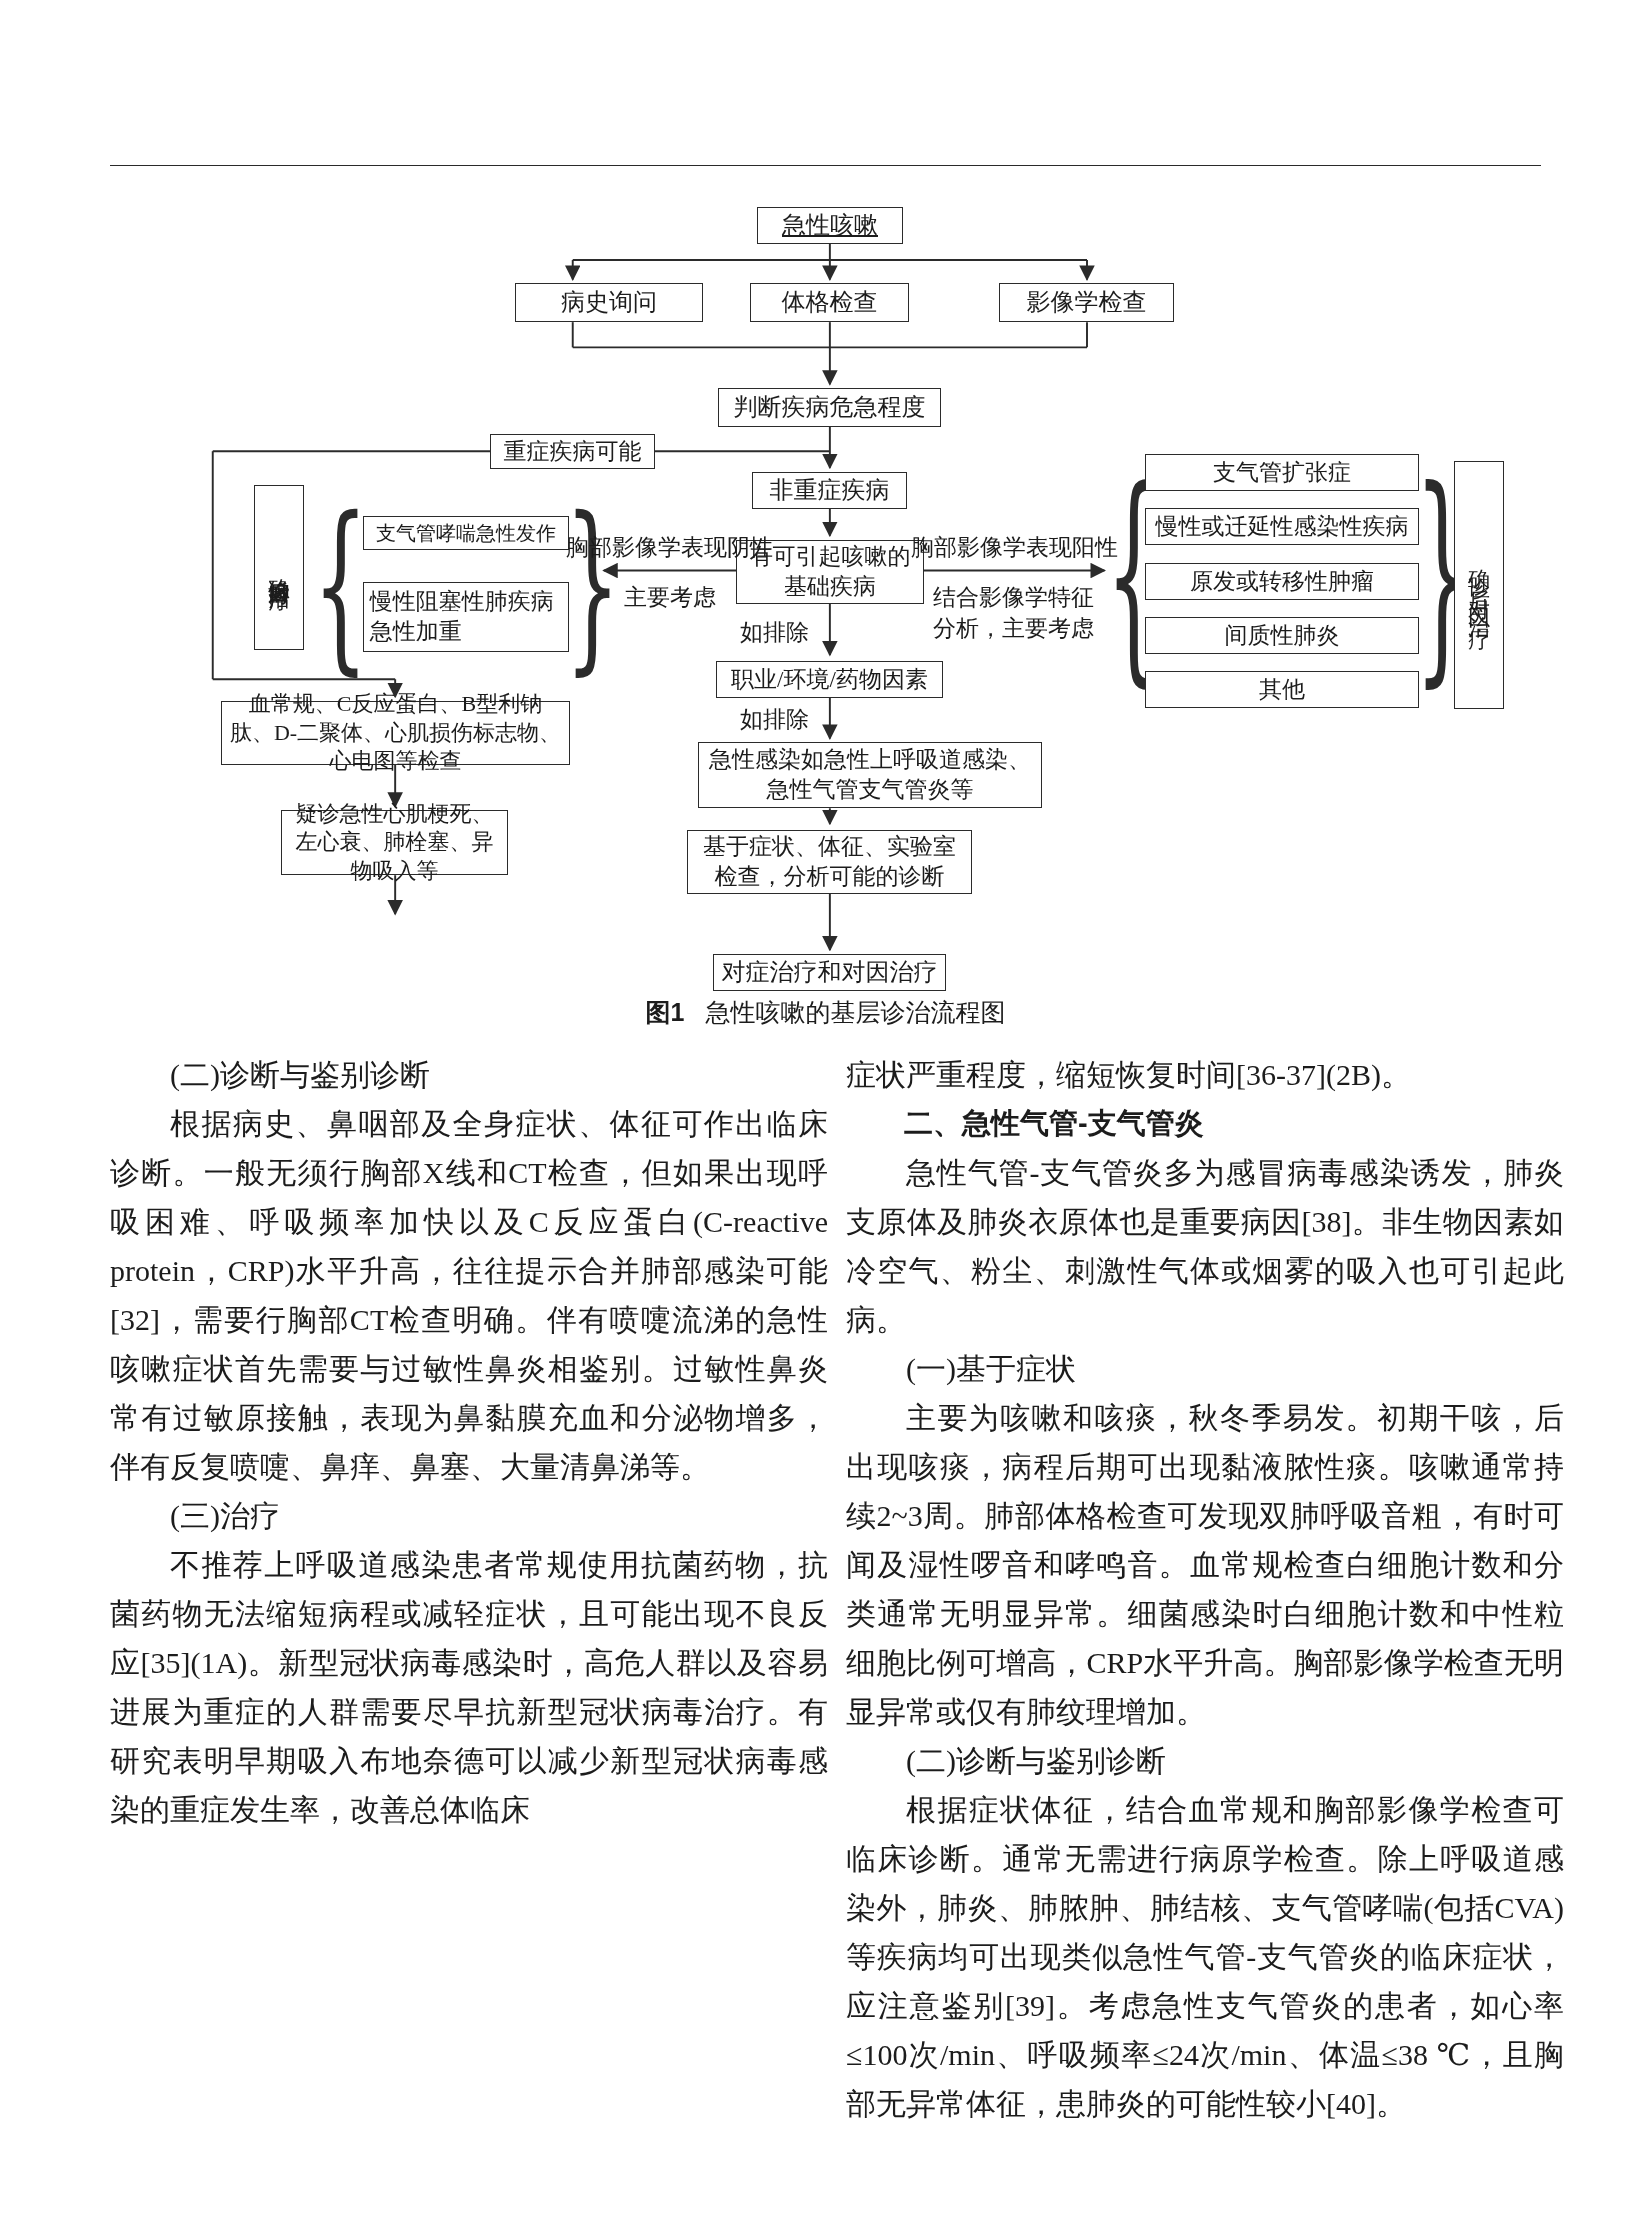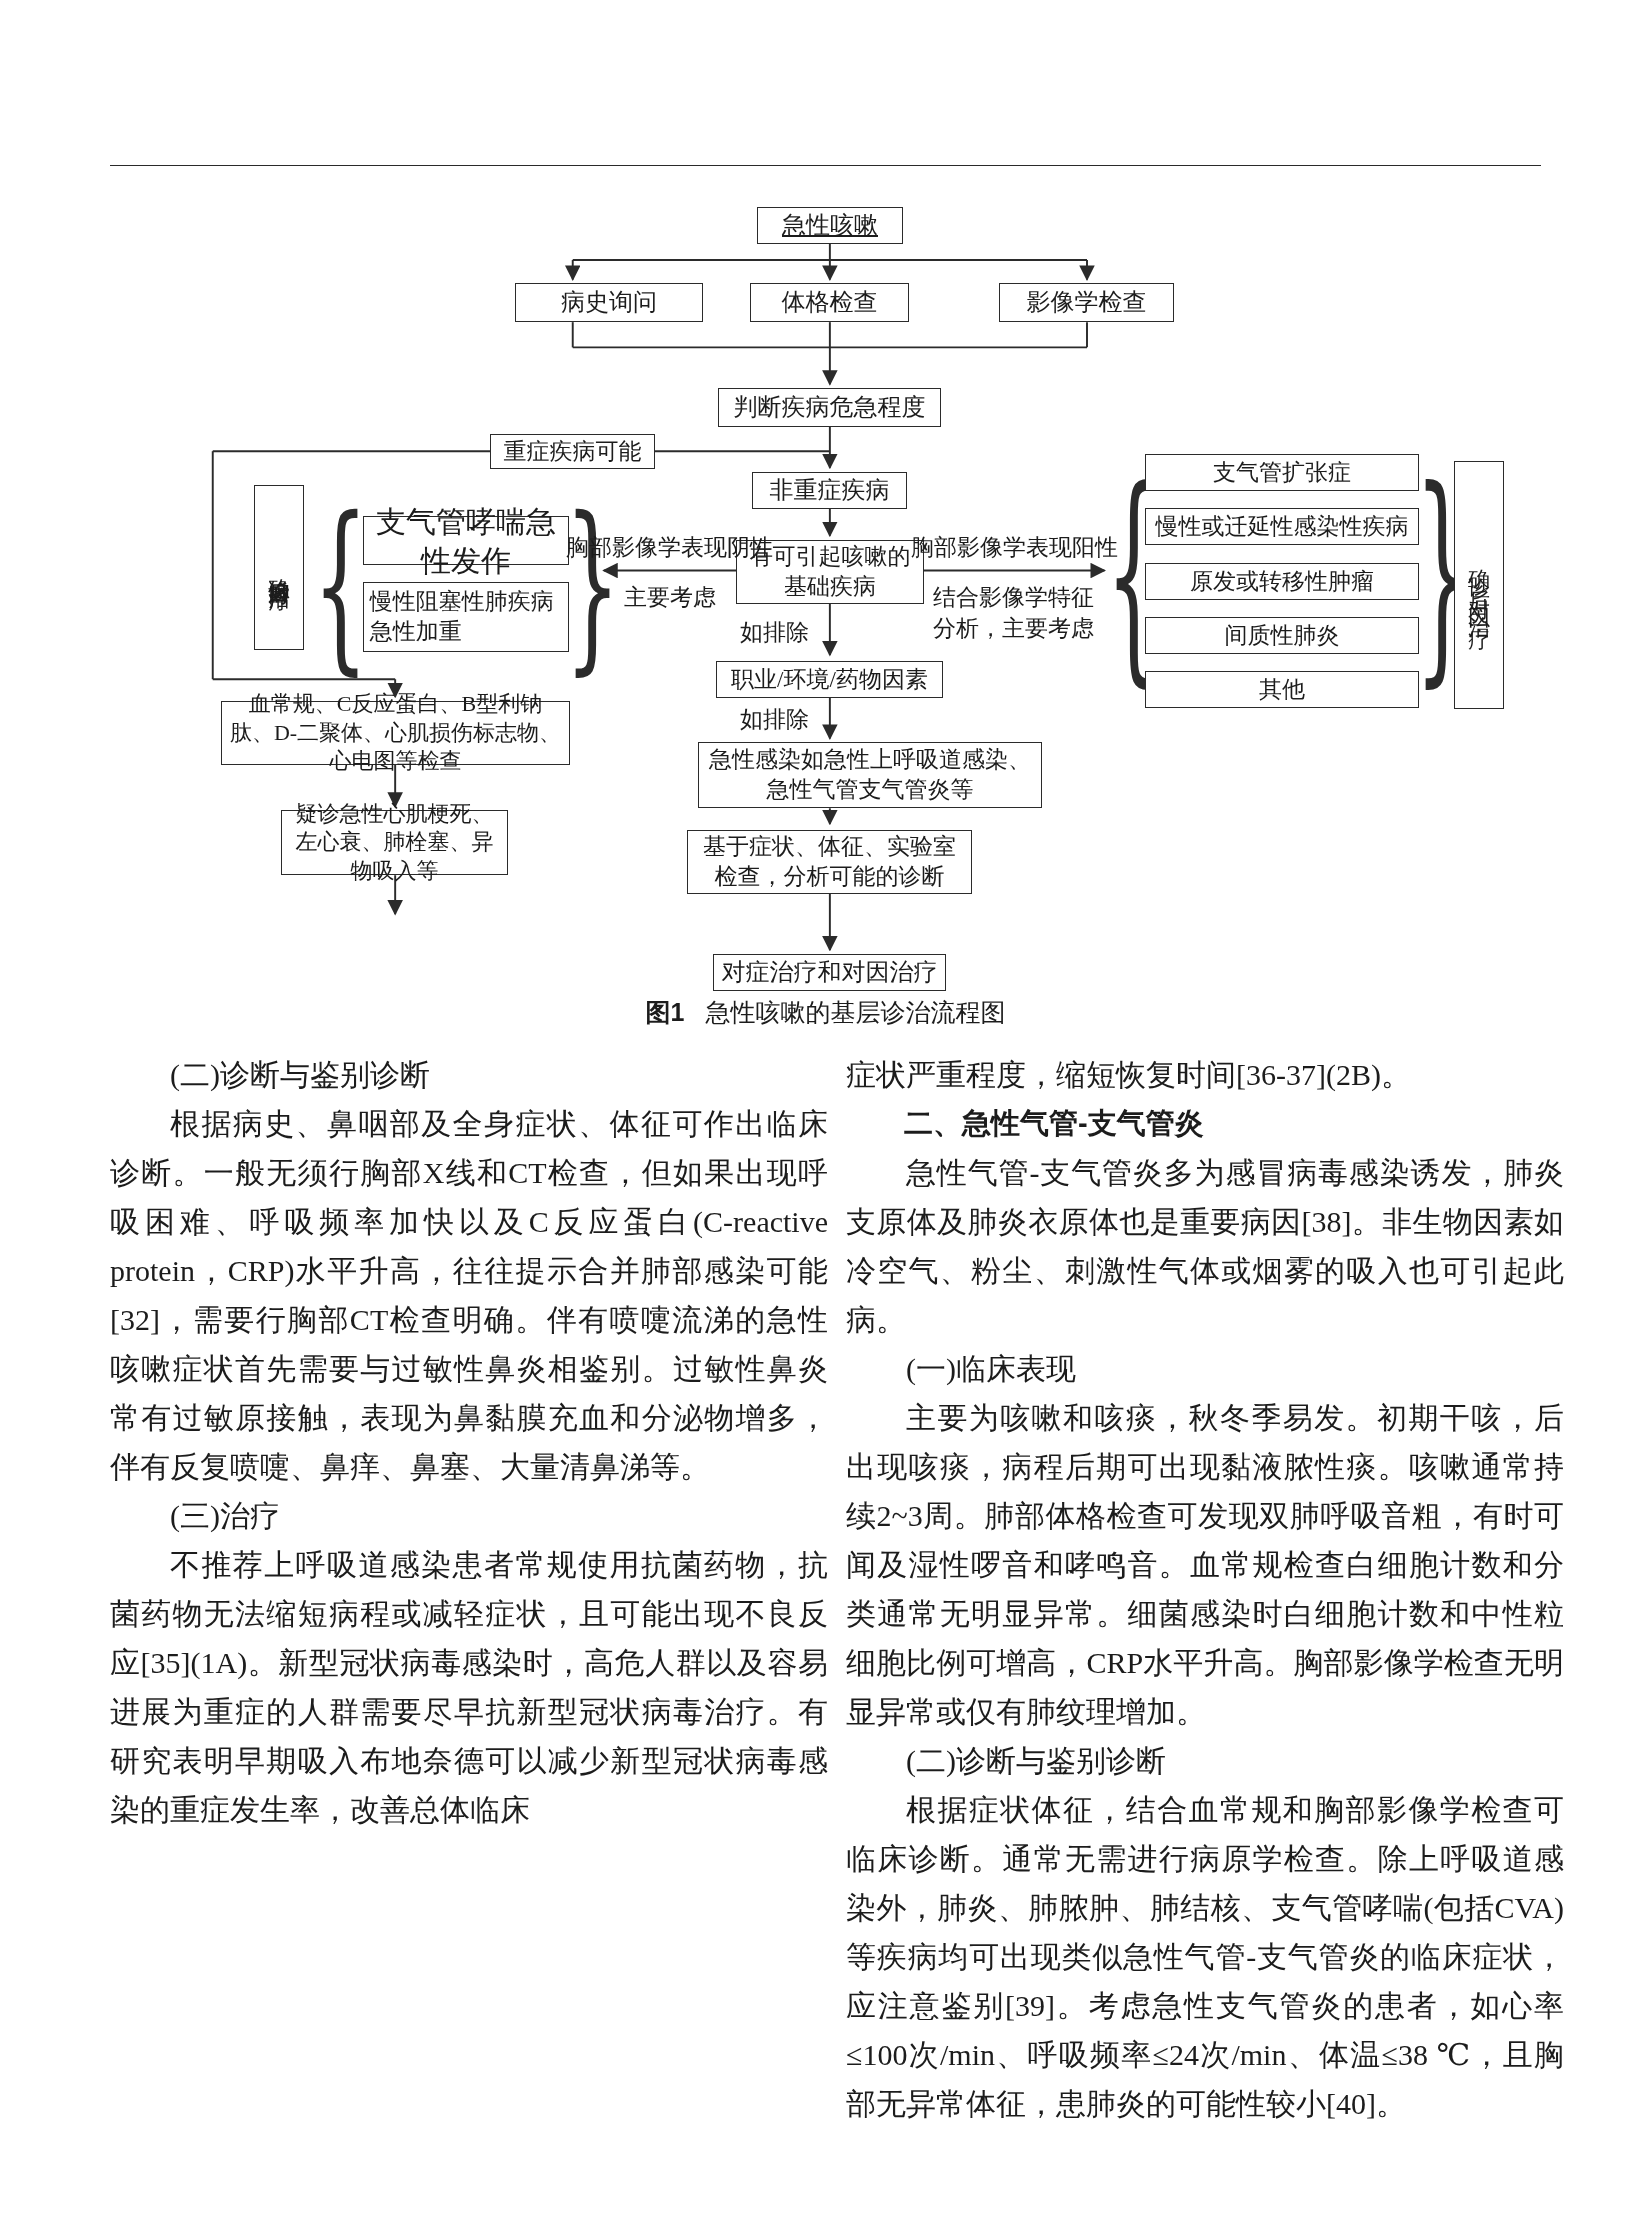--- a/index.html
+++ b/index.html
@@ -90,21 +90,21 @@
   <div class="fc-box" style="left:716px;top:661px;width:227px;height:37px;font-size:23px;">职业/环境/药物因素</div>
   <div class="fc-box" style="left:698px;top:742px;width:344px;height:66px;font-size:23px;">急性感染如急性上呼吸道感染、急性气管支气管炎等</div>
   <div class="fc-box" style="left:687px;top:830px;width:285px;height:64px;font-size:23px;">基于症状、体征、实验室检查，分析可能的诊断</div>
   <div class="fc-box" style="left:713px;top:954px;width:233px;height:37px;">对症治疗和对因治疗</div>
 
   <div class="fc-box fc-sm" style="left:221px;top:701px;width:349px;height:64px;">血常规、C反应蛋白、B型利钠肽、D-二聚体、心肌损伤标志物、心电图等检查</div>
   <div class="fc-box fc-sm" style="left:281px;top:810px;width:227px;height:65px;">疑诊急性心肌梗死、左心衰、肺栓塞、异物吸入等</div>
 
   <div class="fc-vert" style="left:254px;top:485px;width:50px;height:165px;font-size:21.3px;letter-spacing:1.9px;">确诊后对因治疗</div>
   <div class="brace br-l" style="left:311px;top:536px;">{</div>
-  <div class="fc-box" style="left:363px;top:516px;width:206px;height:49px;font-size:30px;">支气管哮喘急性发作</div>
+  <div class="fc-box" style="left:363px;top:516px;width:206px;height:34px;font-size:20px;">支气管哮喘急性发作</div>
   <div class="fc-box ta-left" style="left:363px;top:582px;width:206px;height:70px;font-size:23px;">慢性阻塞性肺疾病急性加重</div>
   <div class="brace br-l" style="left:563px;top:536px;">}</div>
 
   <div class="brace br-r" style="left:1104px;top:526px;">{</div>
   <div class="fc-box" style="left:1145px;top:454px;width:274px;height:37px;font-size:23px;">支气管扩张症</div>
   <div class="fc-box" style="left:1145px;top:508px;width:274px;height:37px;font-size:23px;">慢性或迁延性感染性疾病</div>
   <div class="fc-box" style="left:1145px;top:563px;width:274px;height:37px;font-size:23px;">原发或转移性肿瘤</div>
   <div class="fc-box" style="left:1145px;top:617px;width:274px;height:37px;font-size:23px;">间质性肺炎</div>
   <div class="fc-box" style="left:1145px;top:671px;width:274px;height:37px;font-size:23px;">其他</div>
   <div class="brace br-r" style="left:1413px;top:526px;">}</div>
@@ -126,20 +126,20 @@
     <p class="h2">(二)诊断与鉴别诊断</p>
     <p>根据病史、鼻咽部及全身症状、体征可作出临床诊断。一般无须行胸部X线和CT检查，但如果出现呼吸困难、呼吸频率加快以及C反应蛋白(C-reactive protein，CRP)水平升高，往往提示合并肺部感染可能[32]，需要行胸部CT检查明确。伴有喷嚏流涕的急性咳嗽症状首先需要与过敏性鼻炎相鉴别。过敏性鼻炎常有过敏原接触，表现为鼻黏膜充血和分泌物增多，伴有反复喷嚏、鼻痒、鼻塞、大量清鼻涕等。</p>
     <p class="h2">(三)治疗</p>
     <p>不推荐上呼吸道感染患者常规使用抗菌药物，抗菌药物无法缩短病程或减轻症状，且可能出现不良反应[35](1A)。新型冠状病毒感染时，高危人群以及容易进展为重症的人群需要尽早抗新型冠状病毒治疗。有研究表明早期吸入布地奈德可以减少新型冠状病毒感染的重症发生率，改善总体临床</p>
   </div>
 
   <div class="col col-r">
     <p class="cont">症状严重程度，缩短恢复时间[36-37](2B)。</p>
     <p class="hb">二、急性气管-支气管炎</p>
     <p>急性气管-支气管炎多为感冒病毒感染诱发，肺炎支原体及肺炎衣原体也是重要病因[38]。非生物因素如冷空气、粉尘、刺激性气体或烟雾的吸入也可引起此病。</p>
-    <p class="h2">(一)临床表现</p>
+    <p class="h2">(一)基于症状</p>
     <p>主要为咳嗽和咳痰，秋冬季易发。初期干咳，后出现咳痰，病程后期可出现黏液脓性痰。咳嗽通常持续2~3周。肺部体格检查可发现双肺呼吸音粗，有时可闻及湿性啰音和哮鸣音。血常规检查白细胞计数和分类通常无明显异常。细菌感染时白细胞计数和中性粒细胞比例可增高，CRP水平升高。胸部影像学检查无明显异常或仅有肺纹理增加。</p>
     <p class="h2">(二)诊断与鉴别诊断</p>
     <p>根据症状体征，结合血常规和胸部影像学检查可临床诊断。通常无需进行病原学检查。除上呼吸道感染外，肺炎、肺脓肿、肺结核、支气管哮喘(包括CVA)等疾病均可出现类似急性气管-支气管炎的临床症状，应注意鉴别[39]。考虑急性支气管炎的患者，如心率≤100次/min、呼吸频率≤24次/min、体温≤38 ℃，且胸部无异常体征，患肺炎的可能性较小[40]。</p>
   </div>
 
 </div>
 
 
 </body></html>

